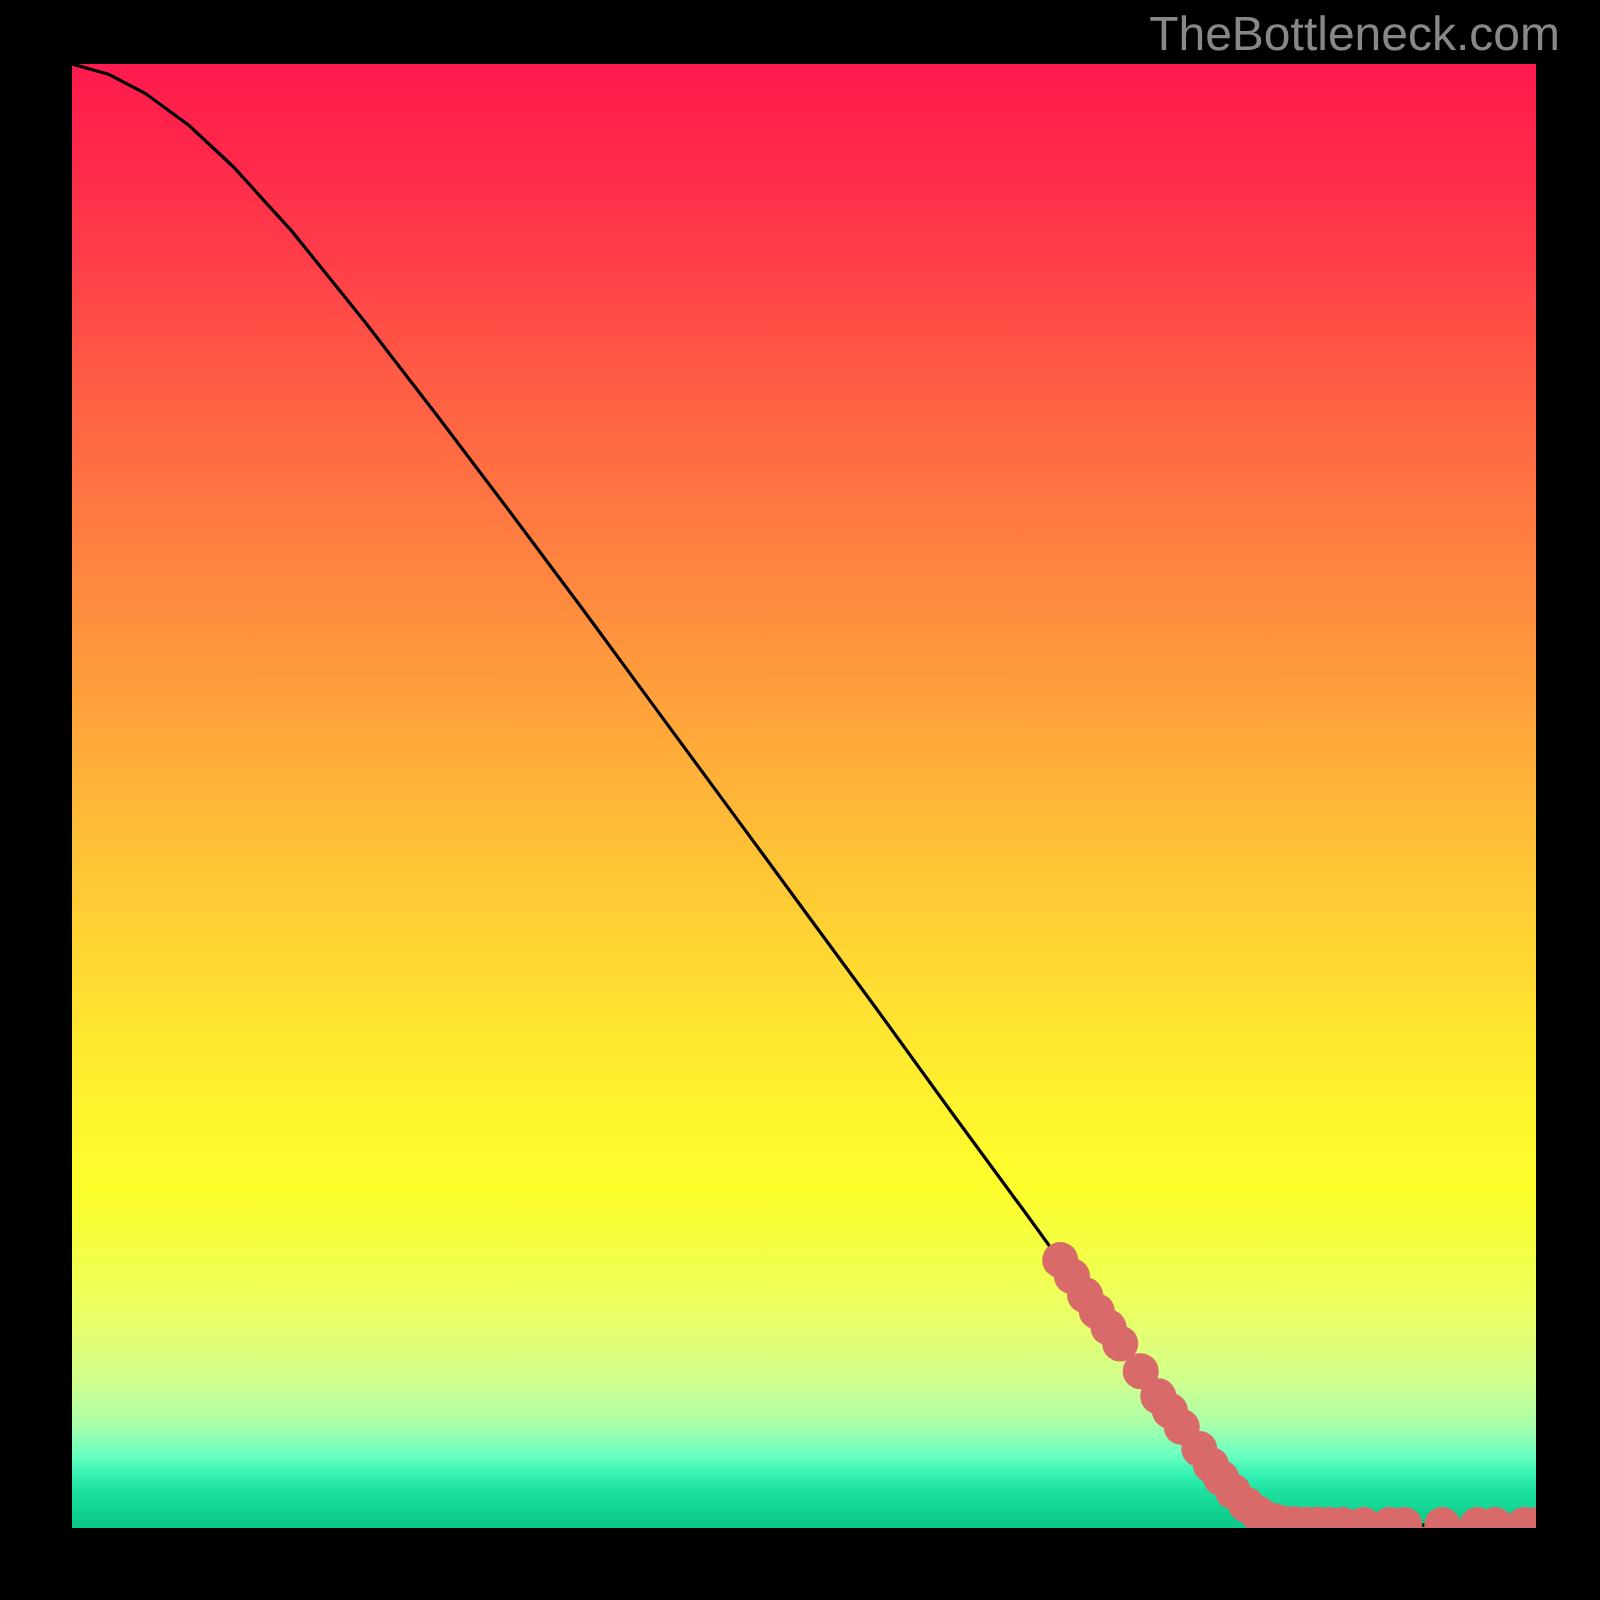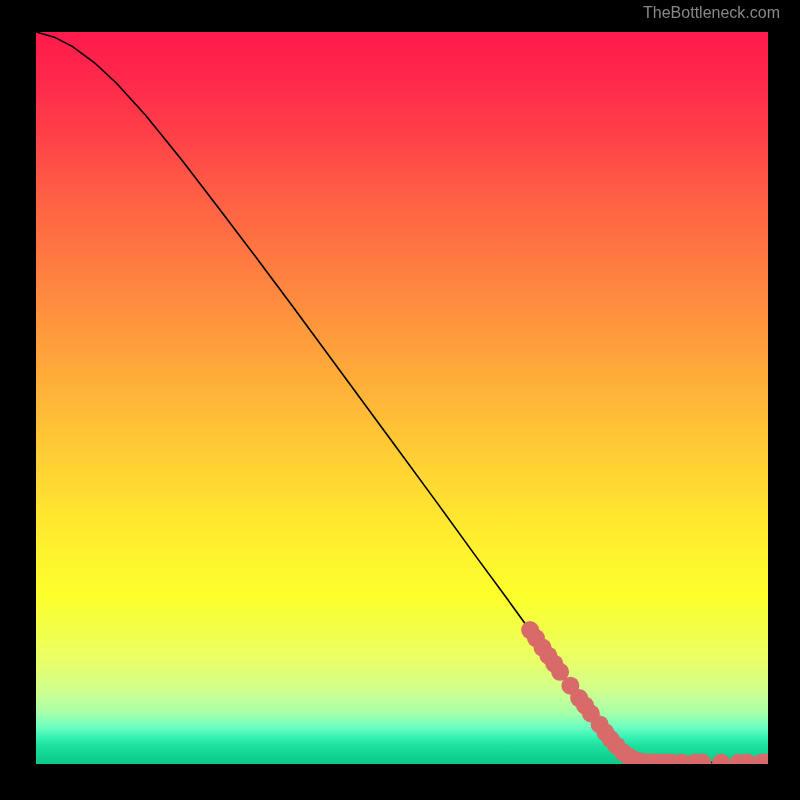--- a/index.html
+++ b/index.html
@@ -8,21 +8,21 @@
     height: 800px;
     background: #000;
     position: relative;
     font-family: Arial, Helvetica, sans-serif;
   }
   .attribution {
     position: absolute;
     top: 4px;
     right: 20px;
     color: #888;
-    font-size: 16px;
+    font-size: 24px;
     font-weight: 500;
     z-index: 10;
   }
   .plot-area {
     position: absolute;
     left: 36px;
     top: 32px;
     width: 732px;
     height: 732px;
   }

